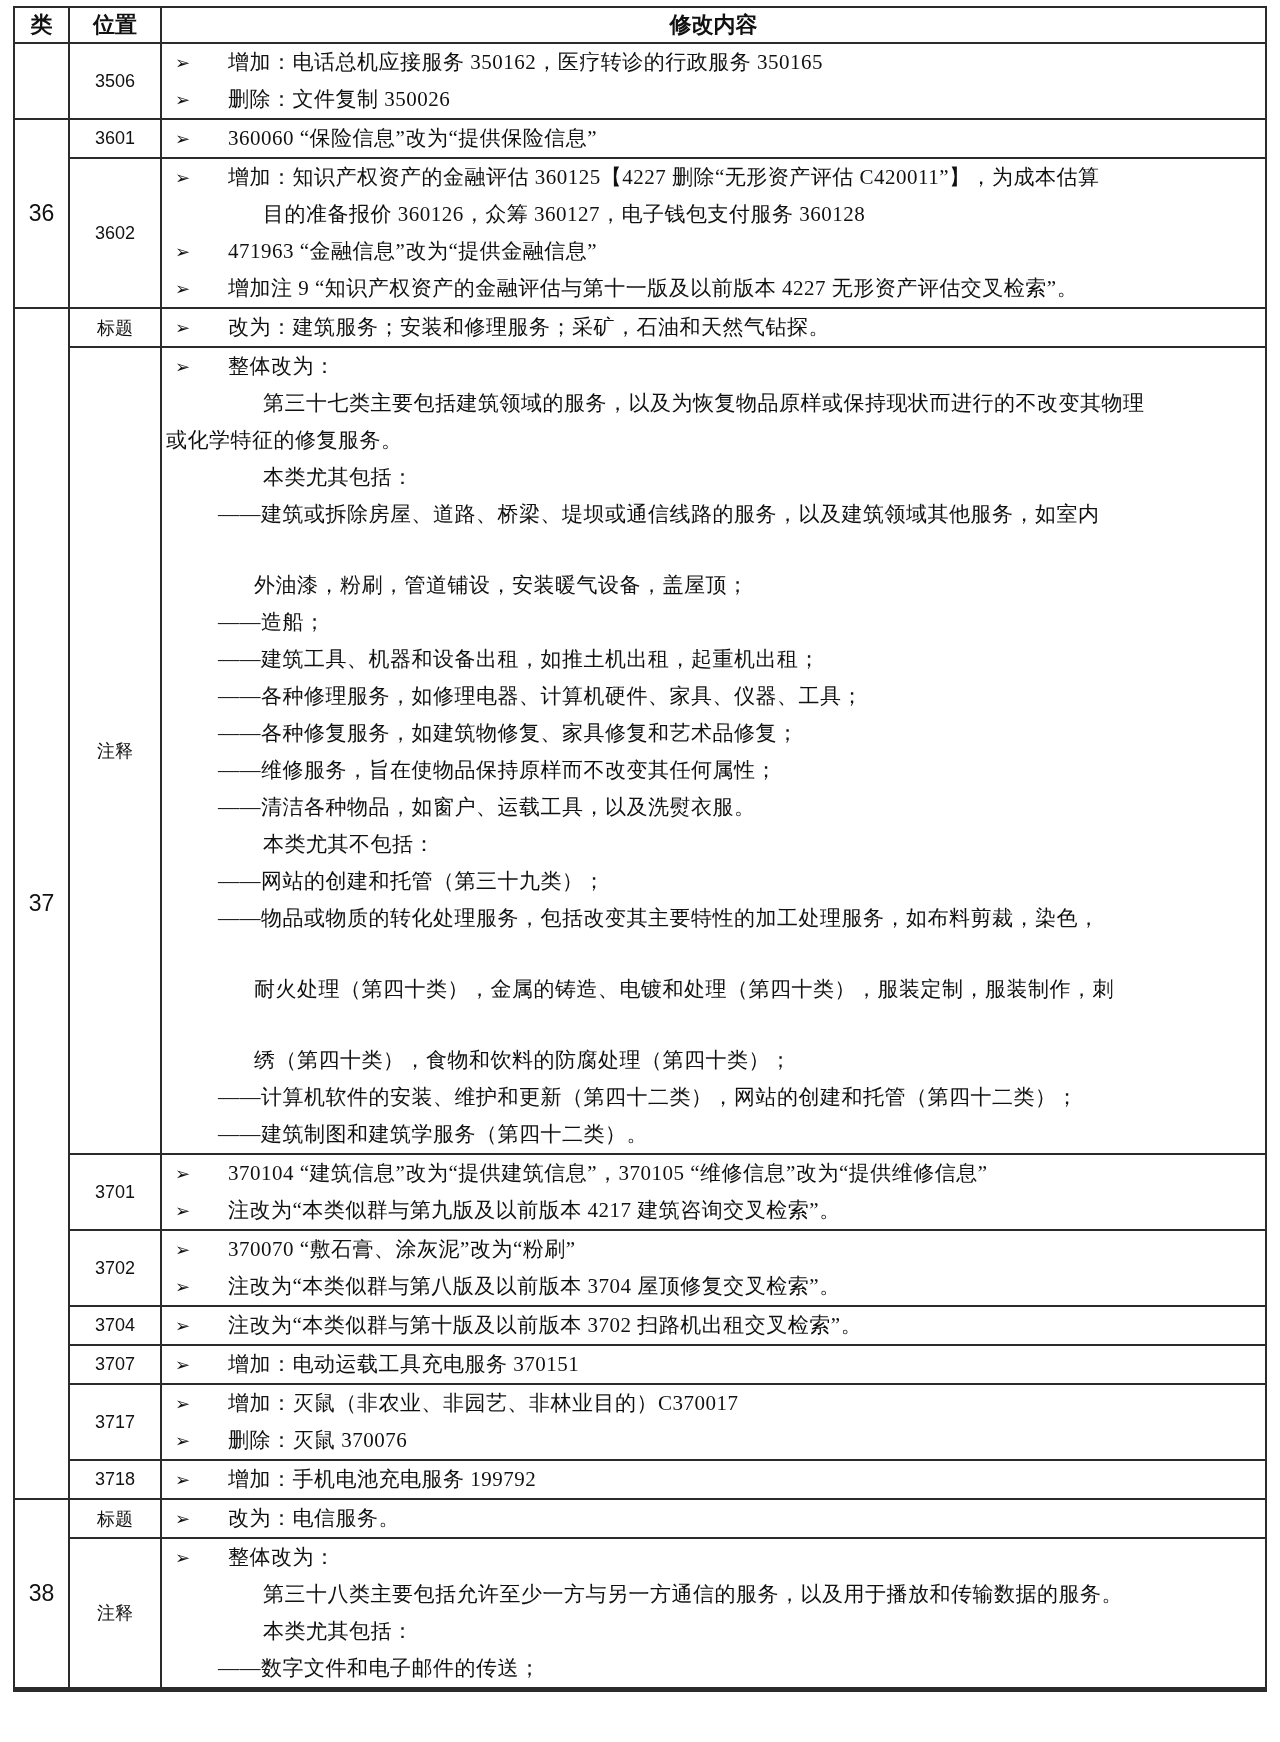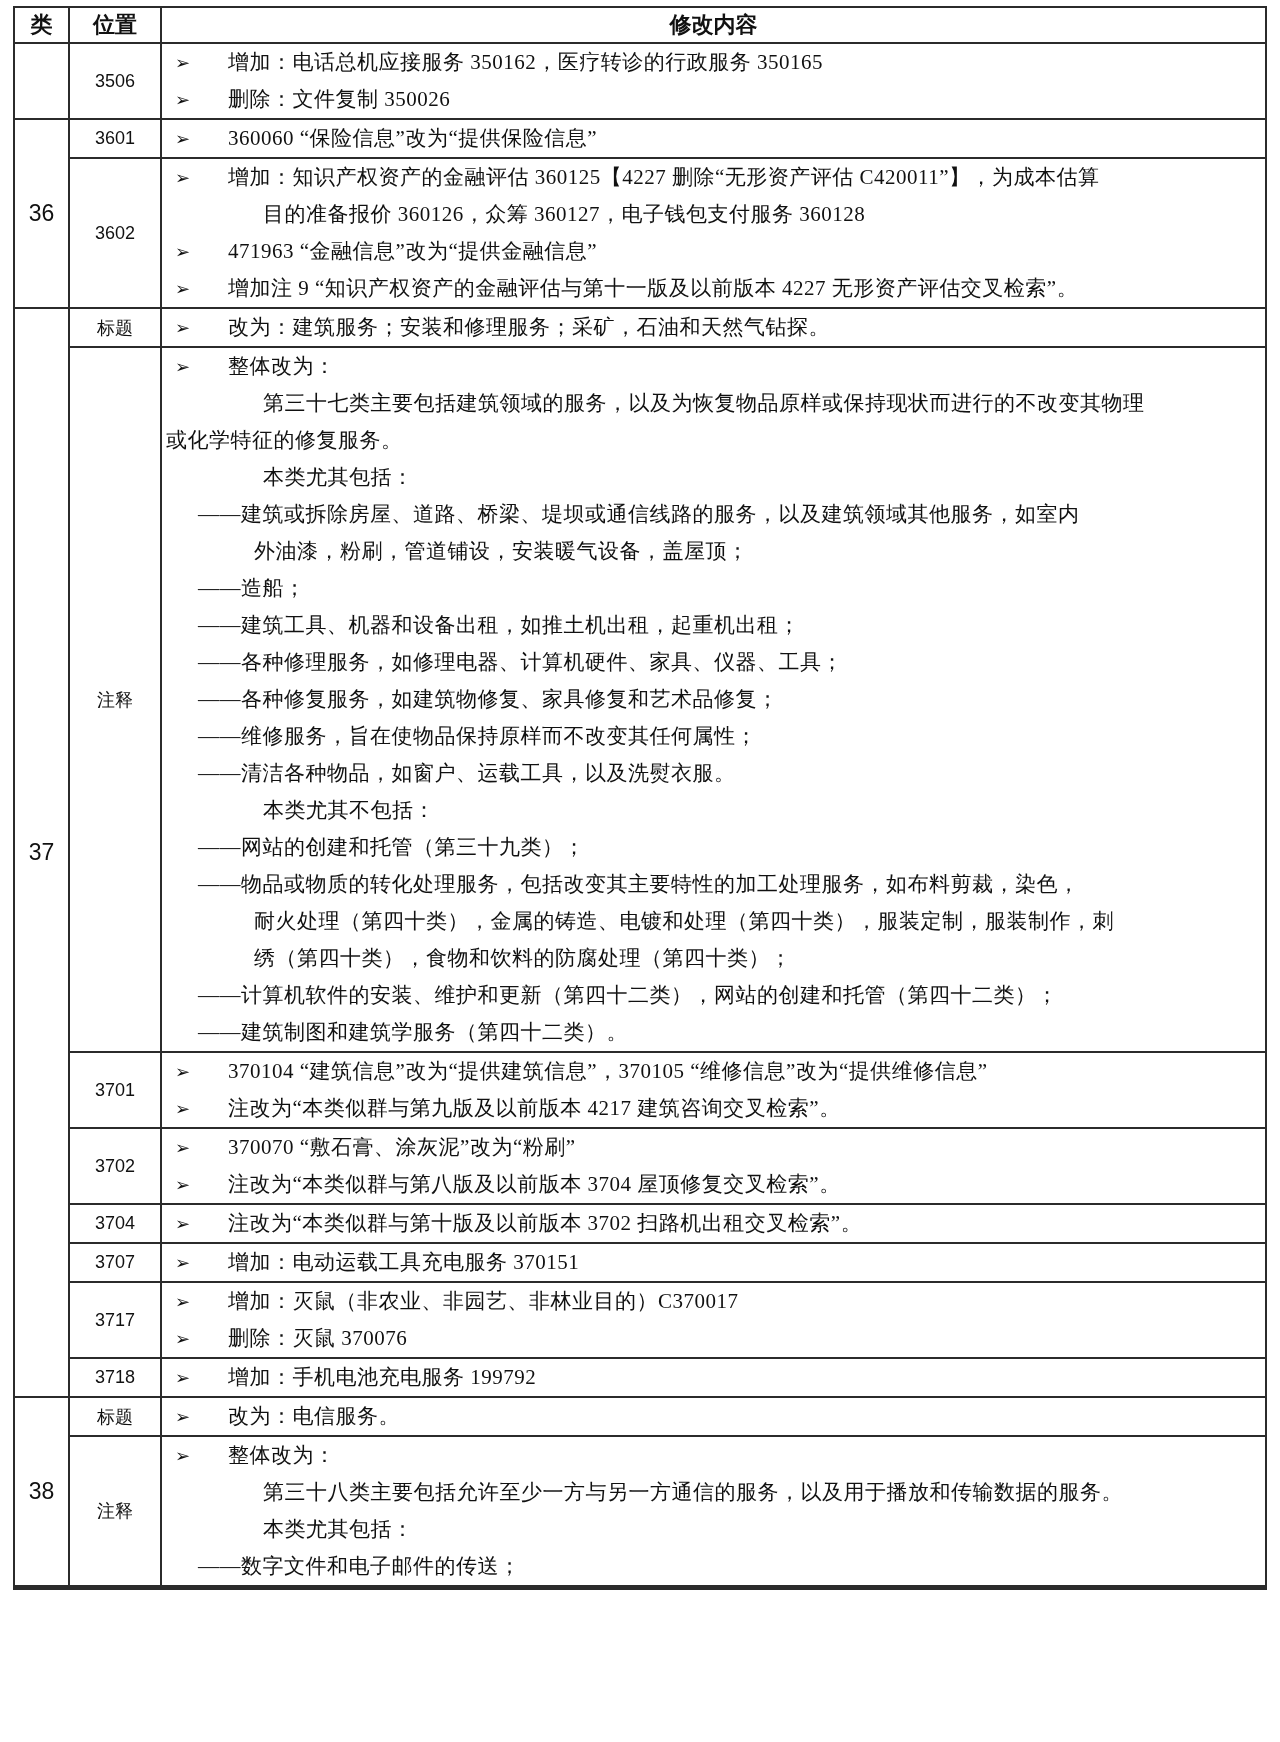--- a/index.html
+++ b/index.html
@@ -69,22 +69,22 @@
     position: absolute;
     left: 13px;
     top: 0;
     font-size: 18px;
     line-height: 37px;
     font-family: "DejaVu Sans", sans-serif;
   }
   .ln-bullet   { padding-left: 66px; }
   .ln-cont     { padding-left: 101px; }
   .ln-flush    { padding-left: 4px;  }
-  .ln-dash     { padding-left: 36px; }
-  .ln-dashcont { padding-left: 92px; }
+  .ln-dash     { padding-left: 56px; }
+  .ln-dashcont { padding-left: 92px; margin-top: 34px; }
   .footer {
     text-align: center;
     margin-top: 48px;
     font-size: 19px;
     font-family: "Liberation Sans", sans-serif;
     color: #111;
   }
 </style>
 </head>
 <body>

